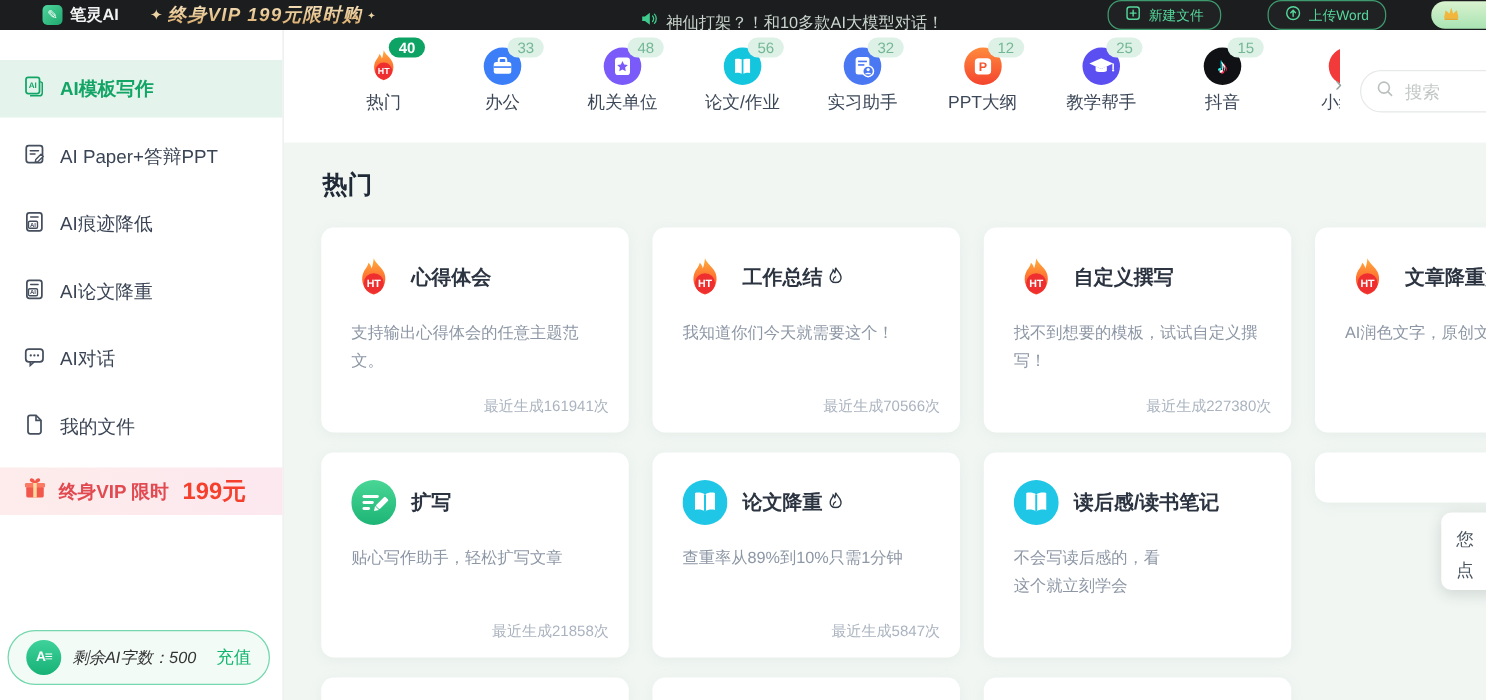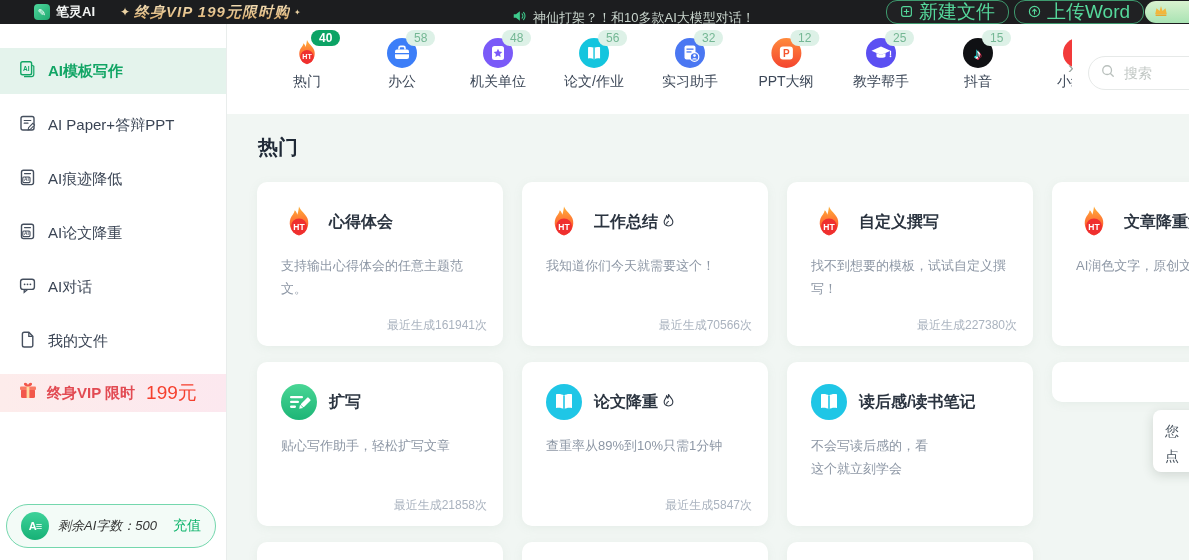--- a/index.html
+++ b/index.html
@@ -15,33 +15,33 @@
     color:#fff;font-size:10px;display:flex;align-items:center;justify-content:center;}
   .logo-text{color:#f2f4f3;font-size:13px;font-weight:bold;}
   .promo{position:absolute;left:120px;top:0;height:24px;display:flex;align-items:center;gap:4px;}
   .promo-star{color:#ecd3a3;font-size:12px;}
   .promo-star.small{font-size:8px;}
   .promo-text{font-size:15px;font-weight:800;font-style:italic;letter-spacing:1px;
     background:linear-gradient(180deg,#f6e3bd,#d8a763);-webkit-background-clip:text;background-clip:text;color:transparent;}
   .announce{position:absolute;left:512px;top:0;height:35px;display:flex;align-items:center;gap:7px;}
   .announce-text{color:#c9d5cd;font-size:13px;}
   .tb-btn{position:absolute;top:50%;transform:translateY(-50%);height:22px;border:1px solid #3e9a6e;border-radius:11px;
-    color:#55d89b;font-size:19px;padding:0 13px;display:flex;align-items:center;gap:6px;background:rgba(255,255,255,.02);cursor:pointer;white-space:nowrap;text-align:center;}
+    color:#55d89b;font-size:11px;padding:0 13px;display:flex;align-items:center;gap:6px;background:rgba(255,255,255,.02);cursor:pointer;white-space:nowrap;text-align:center;}
   .tb-btn.b1{left:886px;} .tb-btn.b2{left:1014px;}
   .vip-pill{position:absolute;right:-30px;top:1px;width:66px;height:22px;border-radius:12px;
     background:linear-gradient(180deg,#d9f2cf,#a9e3b3);display:flex;align-items:center;padding-left:8px;cursor:pointer;}
   
   .sidebar{position:absolute;top:24px;left:0;width:226px;bottom:0;background:#fff;border-right:1px solid #e9edec;z-index:10;}
   .side-nav{padding-top:24px;}
   .side-item{height:54px;display:flex;align-items:center;padding-left:18px;gap:11px;font-size:15px;color:#3a4454;cursor:pointer;}
   .side-item.active{background:#e4f3ec;color:#12a565;font-weight:bold;height:46px;margin-bottom:4px;}
   .vip-banner{height:38px;margin-top:6px;background:linear-gradient(90deg,#fdeceb,#fce8ef);
     display:flex;align-items:center;padding-left:18px;gap:9px;cursor:pointer;}
   .vip-label{color:#e24a52;font-size:15px;font-weight:bold;}
-  .vip-price{color:#f5402e;font-size:19px;font-weight:normal;margin-left:2px;}
+  .vip-price{color:#f5402e;font-size:19px;font-weight:bold;margin-left:2px;}
   .credits{position:absolute;left:6px;right:10px;bottom:12px;height:42px;border:1px solid #74d7ad;border-radius:22px;
     background:#f3fbf7;display:flex;align-items:center;padding:0 14px;gap:9px;}
   .credits-icon{width:28px;height:28px;border-radius:50%;background:linear-gradient(180deg,#3ed29a,#17b176);
     color:#fff;font-size:11px;font-weight:bold;display:flex;align-items:center;justify-content:center;letter-spacing:-1px;}
   .credits-label{font-size:13px;color:#333;font-style:italic;}
   .credits-action{margin-left:auto;color:#10b56d;font-size:14px;cursor:pointer;}
   
   .tabbar-bg{position:absolute;top:24px;left:227px;right:0;height:90px;background:#fff;z-index:2;}
   .tabs{position:absolute;top:24px;left:0;width:1072px;height:90px;overflow:hidden;z-index:3;}
   .tab{position:absolute;top:14px;transform:translateX(-50%);text-align:center;cursor:pointer;}
@@ -234,21 +234,21 @@
     <span class="ticon">
       <svg width="30" height="30" viewBox="0 0 36 36">
           <path d="M18 2.5 C19.5 7 24.5 9.5 26.5 14.5 C28.8 20.5 26 29.5 18 31.5 C10 29.5 7.2 20.5 9.5 14.5 C10.8 11.2 13.2 9.6 13.8 6.2 C15.2 7.6 16 9 16.2 10.8 C17.2 8.4 17.6 5.5 18 2.5 Z" fill="url(#flameG)"></path>
           <circle cx="18" cy="22.5" r="8" fill="#ef2f2f"></circle>
           <text x="18" y="25.8" text-anchor="middle" font-size="8.5" font-weight="bold" fill="#fff">HT</text>
         </svg>
     </span>
     <span class="lbl">热门</span>
   </div>
   <div class="tab" style="left:402px">
-    <span class="badge">58</span>
+    <span class="badge">33</span>
     <span class="ticon" style="background:#3c7ef8">
       <svg width="30" height="30" viewBox="0 0 30 30">
           <rect x="8" y="11.5" width="14" height="9.5" rx="2" fill="#fff"></rect>
           <path d="M12 11.5 V10 a1.6 1.6 0 0 1 1.6 -1.6 h2.8 A1.6 1.6 0 0 1 18 10 v1.5" fill="none" stroke="#fff" stroke-width="1.6"></path>
           <rect x="8" y="15" width="14" height="1.3" fill="#3c7ef8"></rect>
         </svg>
     </span>
     <span class="lbl">办公</span>
   </div>
   <div class="tab" style="left:498px">

